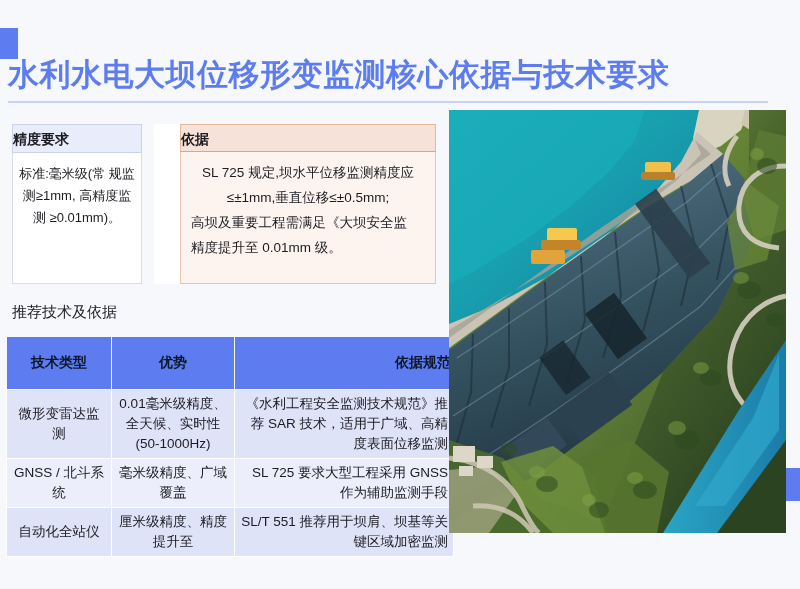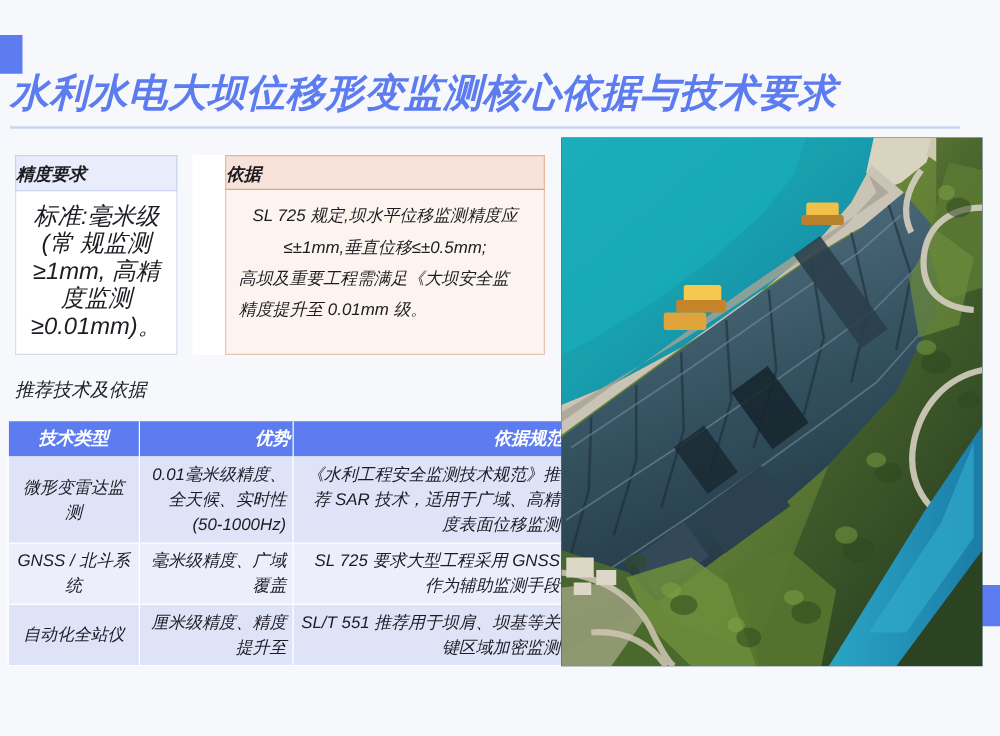--- a/index.html
+++ b/index.html
@@ -3,21 +3,21 @@
 <meta charset="utf-8">
 <title>水利水电大坝位移形变监测核心依据与技术要求</title>
 <style>
   html,body{margin:0;padding:0;}
   body{
     width:800px;height:589px;
     background:#f7f8fc;
     font-family:"Liberation Sans","DejaVu Sans",sans-serif;
     overflow:hidden;position:relative;
   }
-  .slide{position:relative;width:800px;height:501px;background:#f7f8fc;font-style:italic;}
+  .slide{position:relative;width:800px;height:501px;background:#f7f8fc;}
 
   
   .accent-tl{position:absolute;left:0;top:28px;width:18px;height:31px;background:#5c7cf0;}
   .accent-br{position:absolute;right:0;bottom:0;width:15px;height:33px;background:#5c7cf0;}
 
   
   .title{
     position:absolute;left:8px;top:58px;width:770px;
     font-size:31px;line-height:34px;font-weight:700;color:#5c7cf0;
     letter-spacing:.5px;white-space:nowrap;
@@ -37,21 +37,21 @@
   }
 
   
   .box-precision{left:0;width:130px;}
   .box-precision .box-head{
     background:#e8ecfb;border:1px solid #c9d2ef;border-bottom:none;
     font-size:14px;line-height:28px;height:28px;
   }
   .box-precision .box-body{
     background:#ffffff;border:1px solid #d8dcec;border-top:1px solid #c9d2ef;
-    font-size:19px;line-height:22px;padding:10px 6px 12px;
+    font-size:13px;line-height:22px;padding:10px 6px 12px;
     height:132px;
   }
 
   
   .box-basis{left:142px;width:282px;padding-left:26px;}
   .box-basis .box-head{
     background:#f6e2d8;border:1px solid #e7b79c;border-bottom:1px solid #e0a384;
     font-size:14px;line-height:28px;height:28px;
   }
   .box-basis .box-body{
@@ -67,30 +67,30 @@
     position:absolute;left:12px;top:303px;
     font-size:15px;font-weight:400;color:#22222a;
   }
 
   
   .tbl{
     position:absolute;left:6px;top:337px;width:432px;
     border-collapse:collapse;table-layout:fixed;
   }
   .tbl th{
-    background:#5c7cf0;color:#ffffff;font-size:14px;font-weight:700;
-    text-align:center;padding:5px 2px;border:1px solid #f7f8fc;
+    background:#5c7cf0;color:#0f172a;font-size:14px;font-weight:700;
+    text-align:center;padding:17px 2px;border:1px solid #f7f8fc;
     border-top:none;
   }
   .tbl td{
     font-size:13.5px;color:#1b1b22;line-height:20px;
     border:1px solid #ffffff;padding:4px 5px;vertical-align:middle;
   }
   .tbl .c1{width:100px;text-align:center;}
-  .tbl .c2{width:118px;text-align:right;}
+  .tbl .c2{width:118px;text-align:center;}
   .tbl .c3{width:214px;text-align:right;}
   .row-a td{background:#dfe3f8;}
   .row-b td{background:#eceefb;}
 
   
   .photo{
     position:absolute;left:449px;top:110px;width:337px;height:423px;
     overflow:hidden;background:#1d4f63;
   }
   .photo svg{display:block;width:337px;height:423px;}

